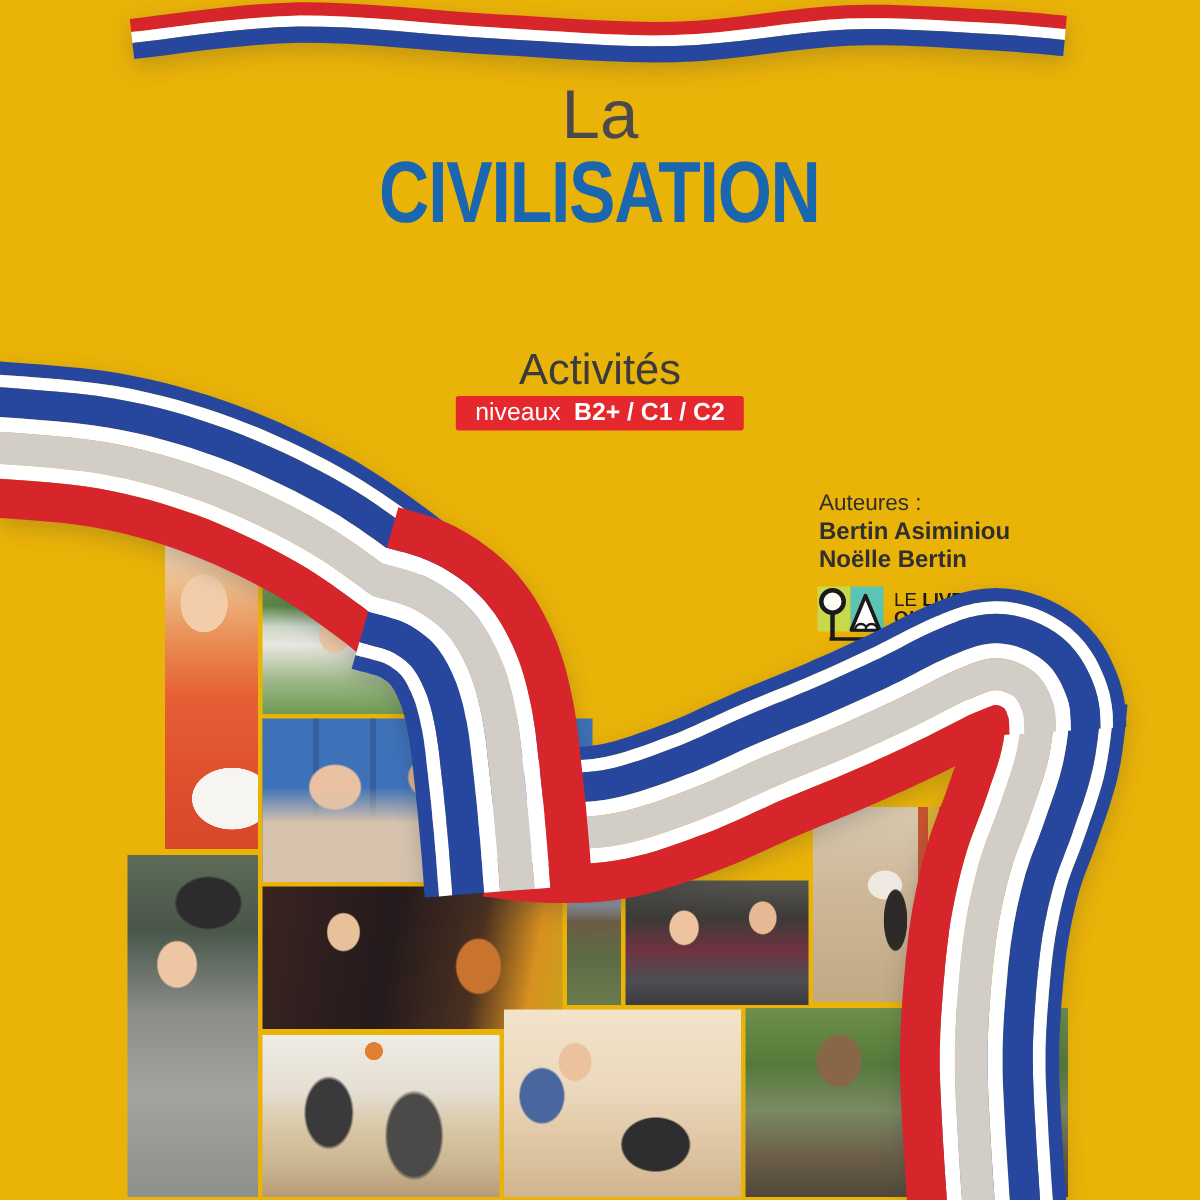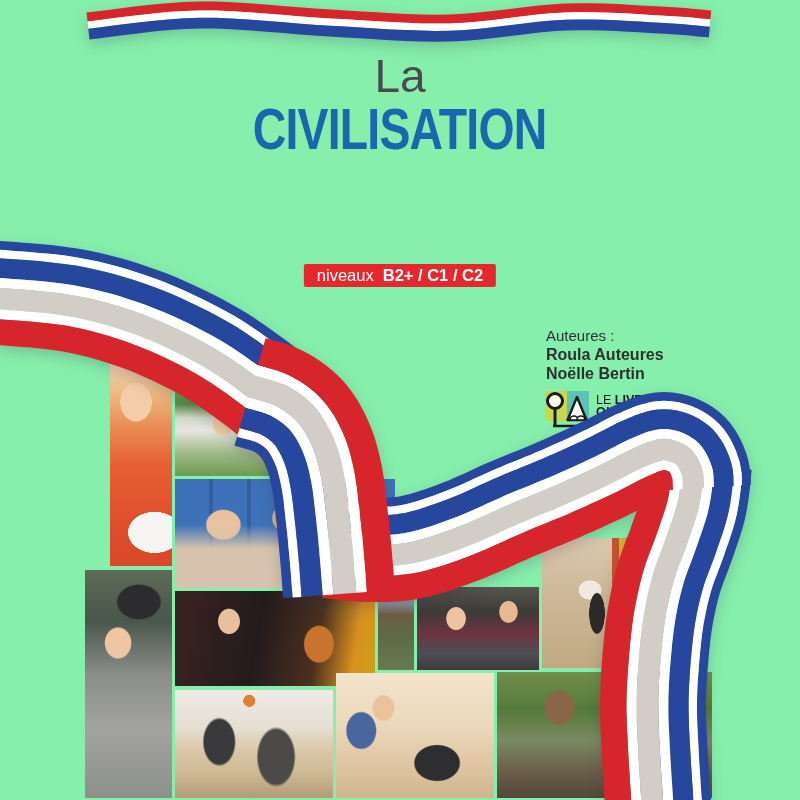--- a/index.html
+++ b/index.html
@@ -1,16 +1,16 @@
 <!DOCTYPE html>
 <html><head>
 <meta charset="utf-8">
 <style>
   html,body{margin:0;padding:0;background:#fff;}
-  .cover{position:relative;width:800px;height:800px;margin:0 auto;background:#86efac;overflow:hidden;
+  .cover{position:relative;width:800px;height:800px;margin:0 auto;background:#eab308;overflow:hidden;
          font-family:"Liberation Sans","DejaVu Sans",sans-serif;}
 
   
   .titles{position:absolute;left:0;right:0;top:52px;text-align:center;z-index:4;}
   .t-la{font-size:46px;line-height:48px;color:#4a4a4c;}
   .t-main{display:inline-block;font-size:58px;line-height:58px;font-weight:bold;color:#1a67b0;
           letter-spacing:-1px;transform:scaleX(.8);transform-origin:center;}
   .t-sub{font-size:35px;line-height:46px;font-weight:bold;color:#454548;letter-spacing:-.5px;}
   .t-activites{position:absolute;left:0;right:0;top:231px;text-align:center;
                font-size:29px;line-height:32px;color:#3b3b3d;z-index:4;}
@@ -87,28 +87,29 @@
 </head>
 <body>
 
 <div class="cover">
 
   <div class="titles">
     <div class="t-la">La</div>
     <div><span class="t-main" style="color: rgb(26, 103, 176);">CIVILISATION</span></div>
   </div>
 
+  <div class="t-activites">Activités</div>
 
   <div class="badge" style="background: rgb(228, 40, 45);">
     <span>niveaux</span><span class="lv">B2+ / C1 / C2</span>
   </div>
 
   <div class="authors">
     <div class="a-head">Auteures :</div>
-    <div class="a-name">Roula Auteures</div>
+    <div class="a-name">Bertin Asiminiou</div>
     <div class="a-name">Noëlle Bertin</div>
   </div>
 
   <div class="publisher">
     <svg width="46" height="44" viewBox="0 0 46 44">
       <rect x="1" y="1" width="22" height="30" fill="#c9d84b"></rect>
       <rect x="23" y="1" width="22" height="30" fill="#5cc4b4"></rect>
       <circle cx="11" cy="11" r="7.5" fill="#fdfdf4" stroke="#1a1a1a" stroke-width="3"></circle>
       <line x1="11" y1="18.5" x2="11" y2="36" stroke="#1a1a1a" stroke-width="3"></line>
       <polygon points="33,7 23.5,30 42.5,30" fill="#ffffff" stroke="#1a1a1a" stroke-width="2.4" stroke-linejoin="round"></polygon>

